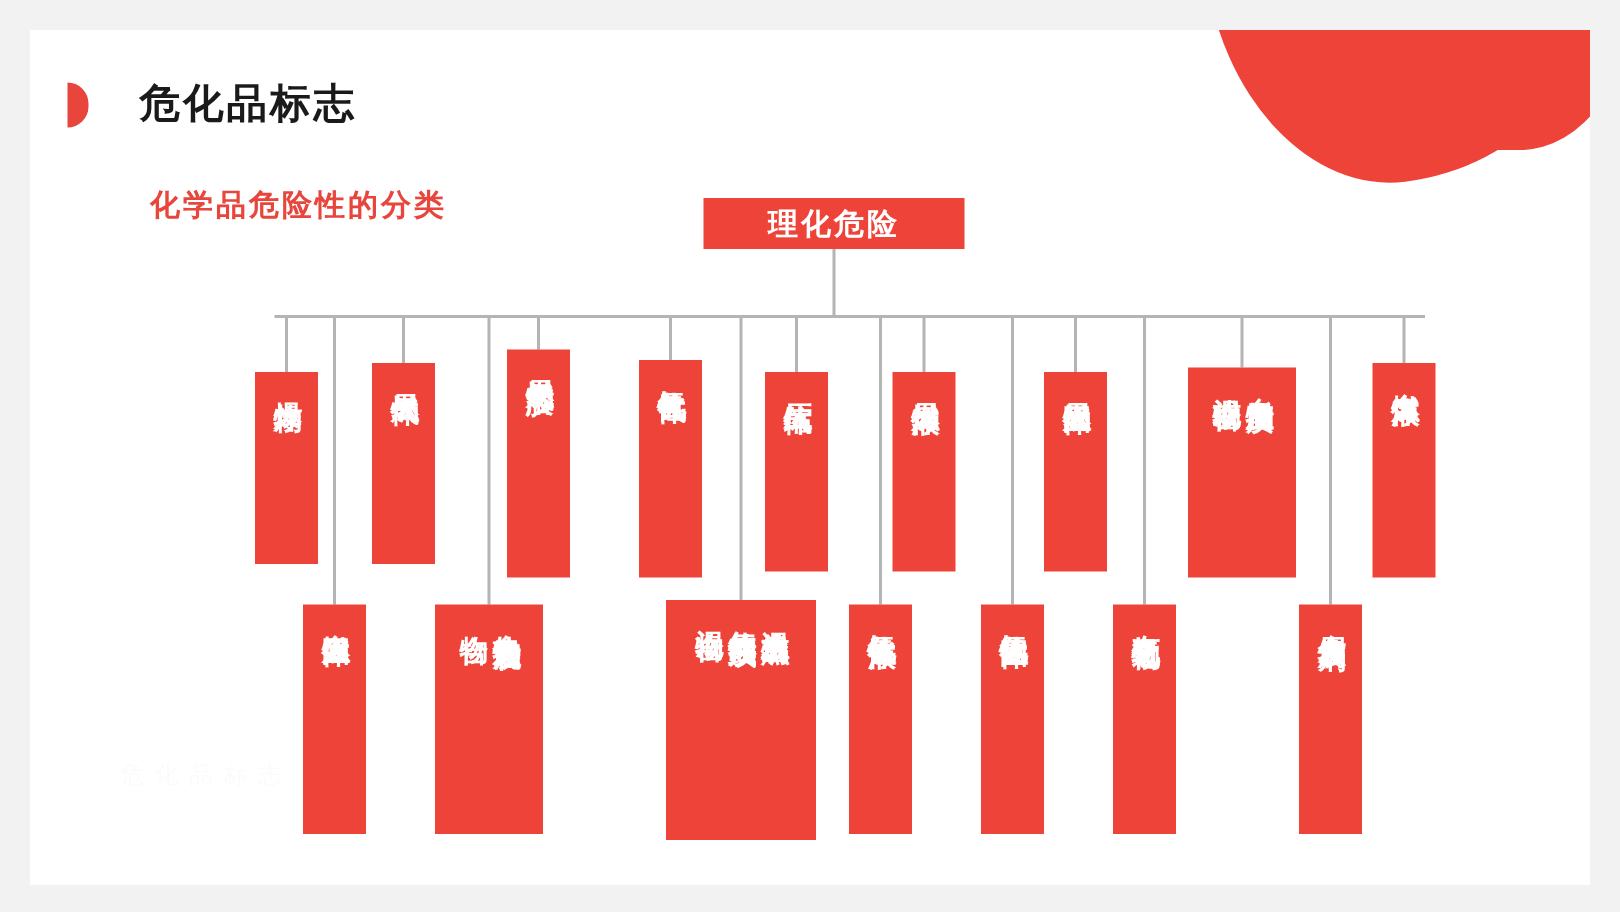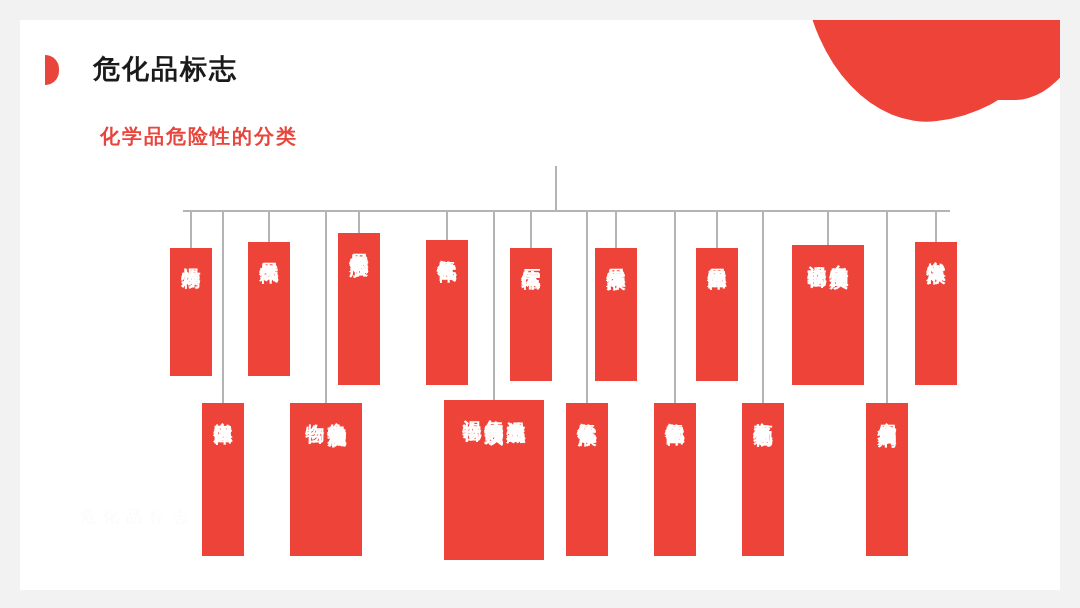--- a/index.html
+++ b/index.html
@@ -103,20 +103,23 @@
 
     <div class="wm">危化品标志</div>
 
     <div class="hdr">
       <div class="hdr-mark"></div>
       <div class="hdr-title">危化品标志</div>
     </div>
     <div class="subtitle">化学品危险性的分类</div>
 
     <div class="tree" id="tree">
+        <div class="root" style="left: 449px; top: 112px; width: 174px; height: 34px; background: rgb(238, 67, 56);">
+          <span>理化危险</span>
+        </div>
         <div class="line vline" style="left: 535px; top: 146px; height: 44px; background: rgb(180, 180, 180);"></div>
         <div class="line hline" style="left: 163px; top: 190px; width: 767px; background: rgb(180, 180, 180);"></div>
         <div class="node" style="left: 150px; top: 228px; width: 42px; height: 128px; background: rgb(238, 67, 56);">
           <span class="col">爆炸物</span>
         </div>
         <div class="node" style="left: 228px; top: 222px; width: 42px; height: 134px; background: rgb(238, 67, 56);">
           <span class="col">易燃气体</span>
         </div>
         <div class="node" style="left: 318px; top: 213px; width: 42px; height: 152px; background: rgb(238, 67, 56);">
           <span class="col">易燃气溶胶</span>

